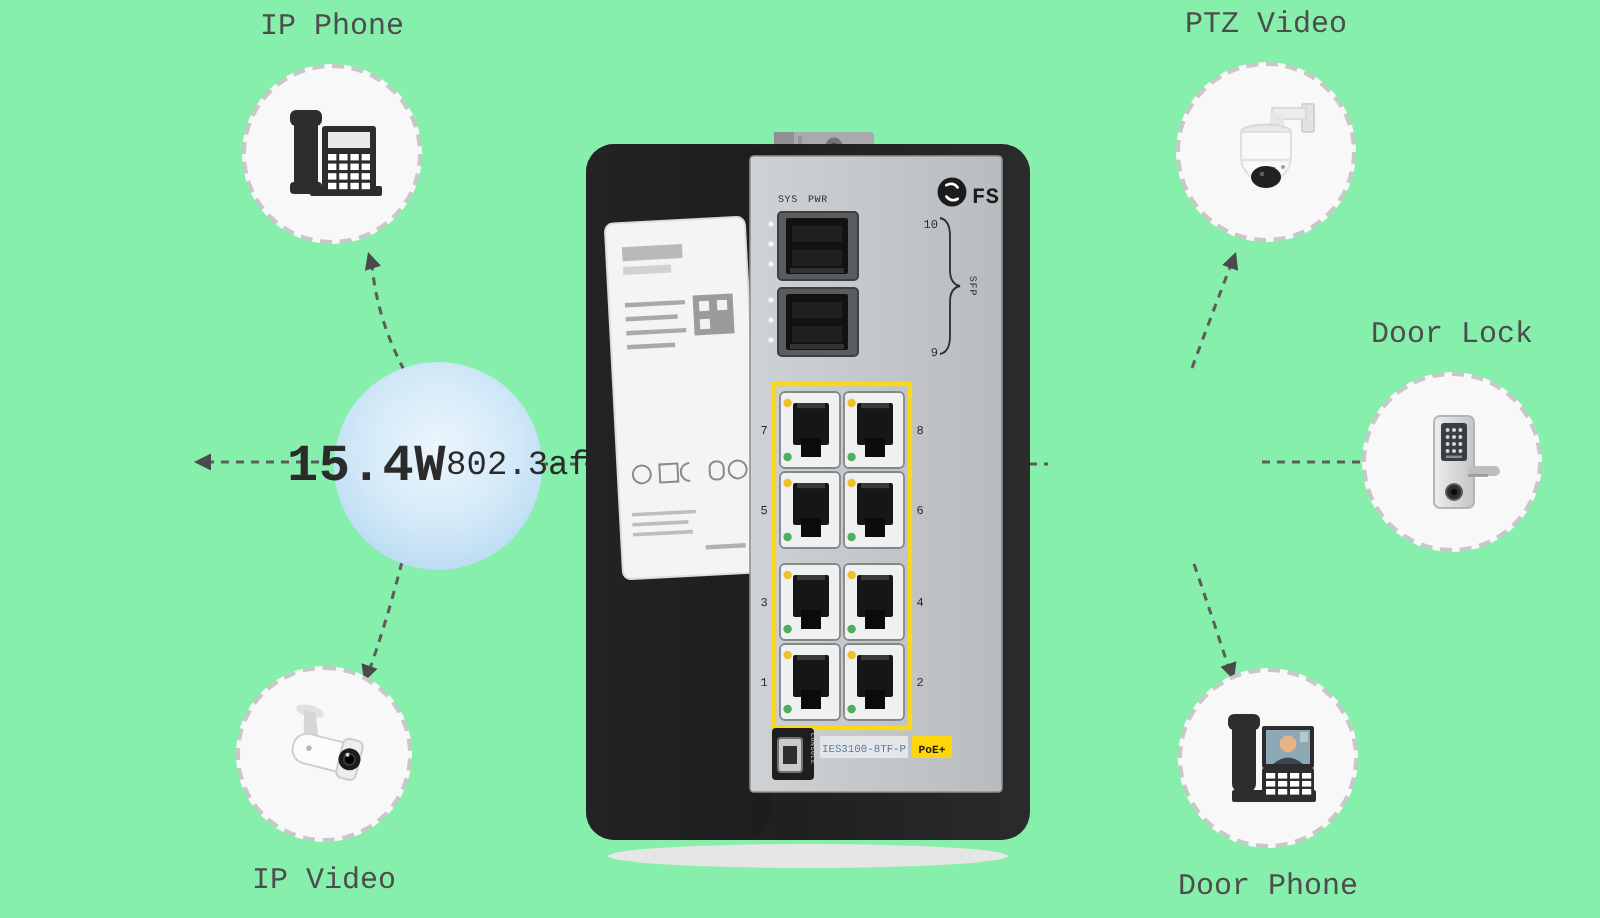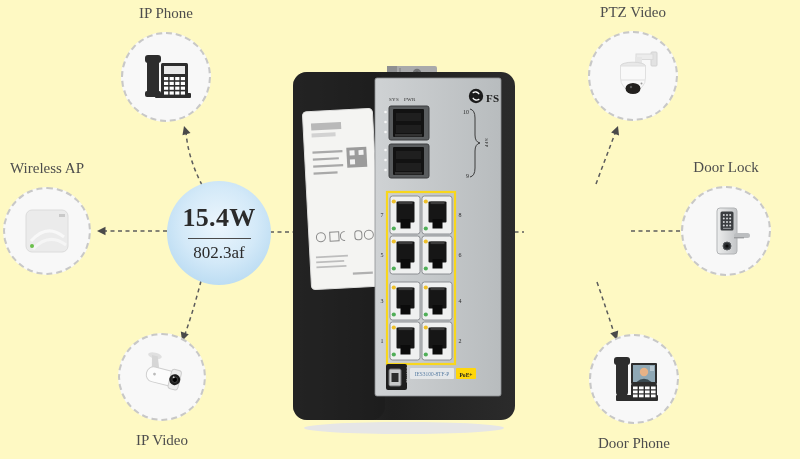--- a/index.html
+++ b/index.html
@@ -1,18 +1,18 @@
 <!DOCTYPE html>
 <html><head>
 <meta charset="utf-8">
 <style>
   html,body{margin:0;padding:0;background:#fff;}
   .stage{
-    position:relative;width:800px;height:459px;background:#fef9c3;overflow:hidden;
-    font-family:Liberation Serif, serif;
+    position:relative;width:800px;height:459px;background:#86efac;overflow:hidden;
+    font-family:Liberation Mono, monospace;
   }
   .connectors{position:absolute;left:0;top:0;z-index:1;}
   .device{position:absolute;z-index:2;}
   .device-circle{
     position:absolute;left:0;top:0;right:0;bottom:0;border-radius:50%;
     border:2px dashed #c8c8c8;background:#f8f8f8;box-sizing:border-box;
     display:flex;align-items:center;justify-content:center;
   }
   .device-label{
     position:absolute;width:160px;left:50%;transform:translateX(-50%);
@@ -22,21 +22,21 @@
   .label-bottom{bottom:-28px;}
   .dev-ip-phone{left:121px;top:32px;width:90px;height:90px;}
   .dev-wireless-ap{left:3px;top:187px;width:88px;height:88px;}
   .dev-ip-camera{left:118px;top:333px;width:88px;height:88px;}
   .dev-ptz-camera{left:588px;top:31px;width:90px;height:90px;}
   .dev-door-lock{left:681px;top:186px;width:90px;height:90px;}
   .dev-video-phone{left:589px;top:334px;width:90px;height:90px;}
   .poe-circle{
     position:absolute;width:104px;height:104px;border-radius:50%;z-index:2;
     background:radial-gradient(circle at 50% 42%, #ecf6fd 0%, #d3e9f8 48%, #a9d2ee 100%);
-    display:flex;flex-direction:column;align-items:center;justify-content:center;
+    display:flex;flex-direction:row;align-items:center;justify-content:center;
   }
   .poe-left{left:167px;top:181px;}
   .poe-right{left:527px;top:181px;}
   .poe-watts{font-size:26px;font-weight:bold;color:#2b2b2b;letter-spacing:.3px;}
   .poe-divider{width:63px;height:1px;background:#4a4a4a;margin:5px 0 4px;}
   .poe-standard{font-size:17px;color:#2b2b2b;text-align:right;}
   .switch{position:absolute;left:283px;top:30px;width:237px;height:420px;z-index:3;}
   .icon{display:block;}
 </style>
 </head>
@@ -92,32 +92,20 @@
             <rect x="42.8" y="37.6" width="4.2" height="3.2"></rect>
           <rect x="26" y="42.4" width="4.2" height="3.2"></rect>
             <rect x="31.6" y="42.4" width="4.2" height="3.2"></rect>
             <rect x="37.2" y="42.4" width="4.2" height="3.2"></rect>
             <rect x="42.8" y="42.4" width="4.2" height="3.2"></rect>
         </g>
       </svg>
     </div>
   </div>
 
-  <div class="device dev-wireless-ap">
-    <div class="device-label label-top">Wireless AP</div>
-    <div class="device-circle">
-      <svg class="icon" width="56" height="56" viewBox="0 0 56 56">
-        <rect x="7" y="7" width="42" height="42" rx="6" fill="#ebebeb" stroke="#dcdcdc"></rect>
-        <path d="M 12 38 Q 28 20 45 34" stroke="#f8f8f8" stroke-width="3" fill="none"></path>
-        <path d="M 14 46 Q 30 29 47 42" stroke="#f5f5f5" stroke-width="3" fill="none"></path>
-        <rect x="40" y="11" width="6" height="3" fill="#c9c9c9"></rect>
-        <circle cx="13" cy="43" r="2" fill="#6abf4b"></circle>
-      </svg>
-    </div>
-  </div>
 
   <div class="device dev-ip-camera">
     <div class="device-label label-bottom">IP Video</div>
     <div class="device-circle">
       <svg class="icon" width="56" height="56" viewBox="0 0 56 56">
         <g transform="rotate(14 28 28)">
           <ellipse cx="16" cy="9" rx="7" ry="3" fill="#e0e0e0"></ellipse>
           <polygon points="13,9 19,9 23,20 16,22" fill="#d6d6d6"></polygon>
           <rect x="12" y="20" width="30" height="15" rx="7" fill="#fcfcfc" stroke="#cfcfcf"></rect>
           <rect x="36" y="17.5" width="10" height="20" rx="3" fill="#ededed" stroke="#cccccc"></rect>

